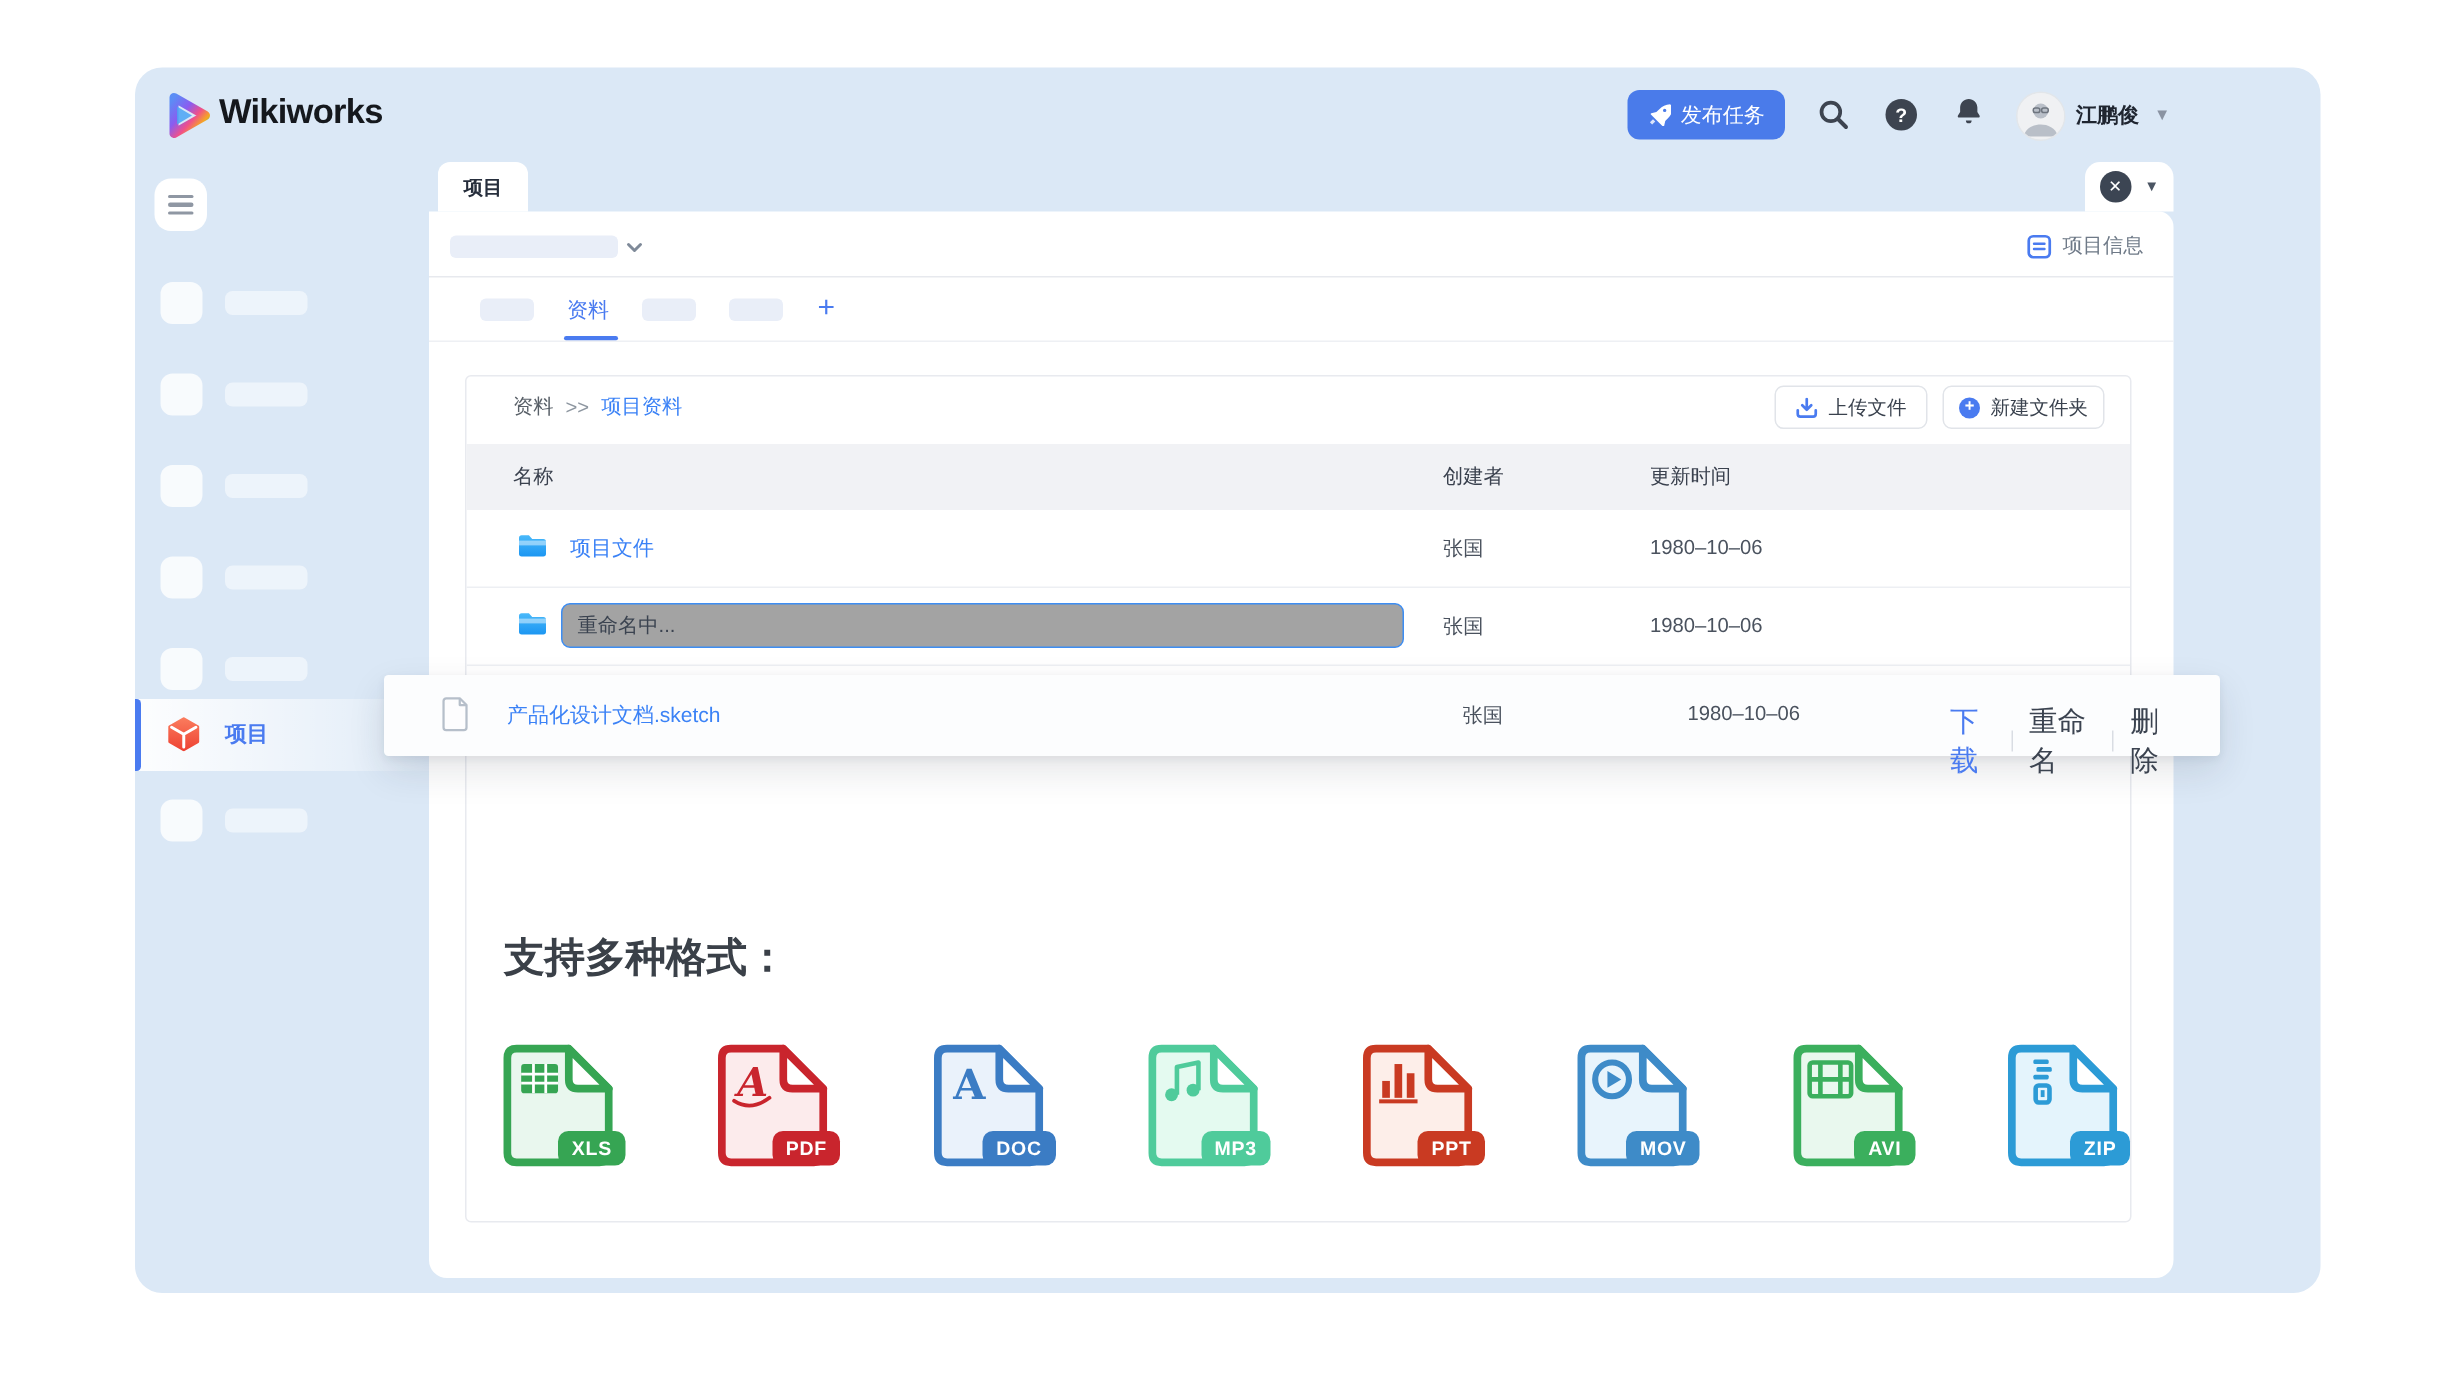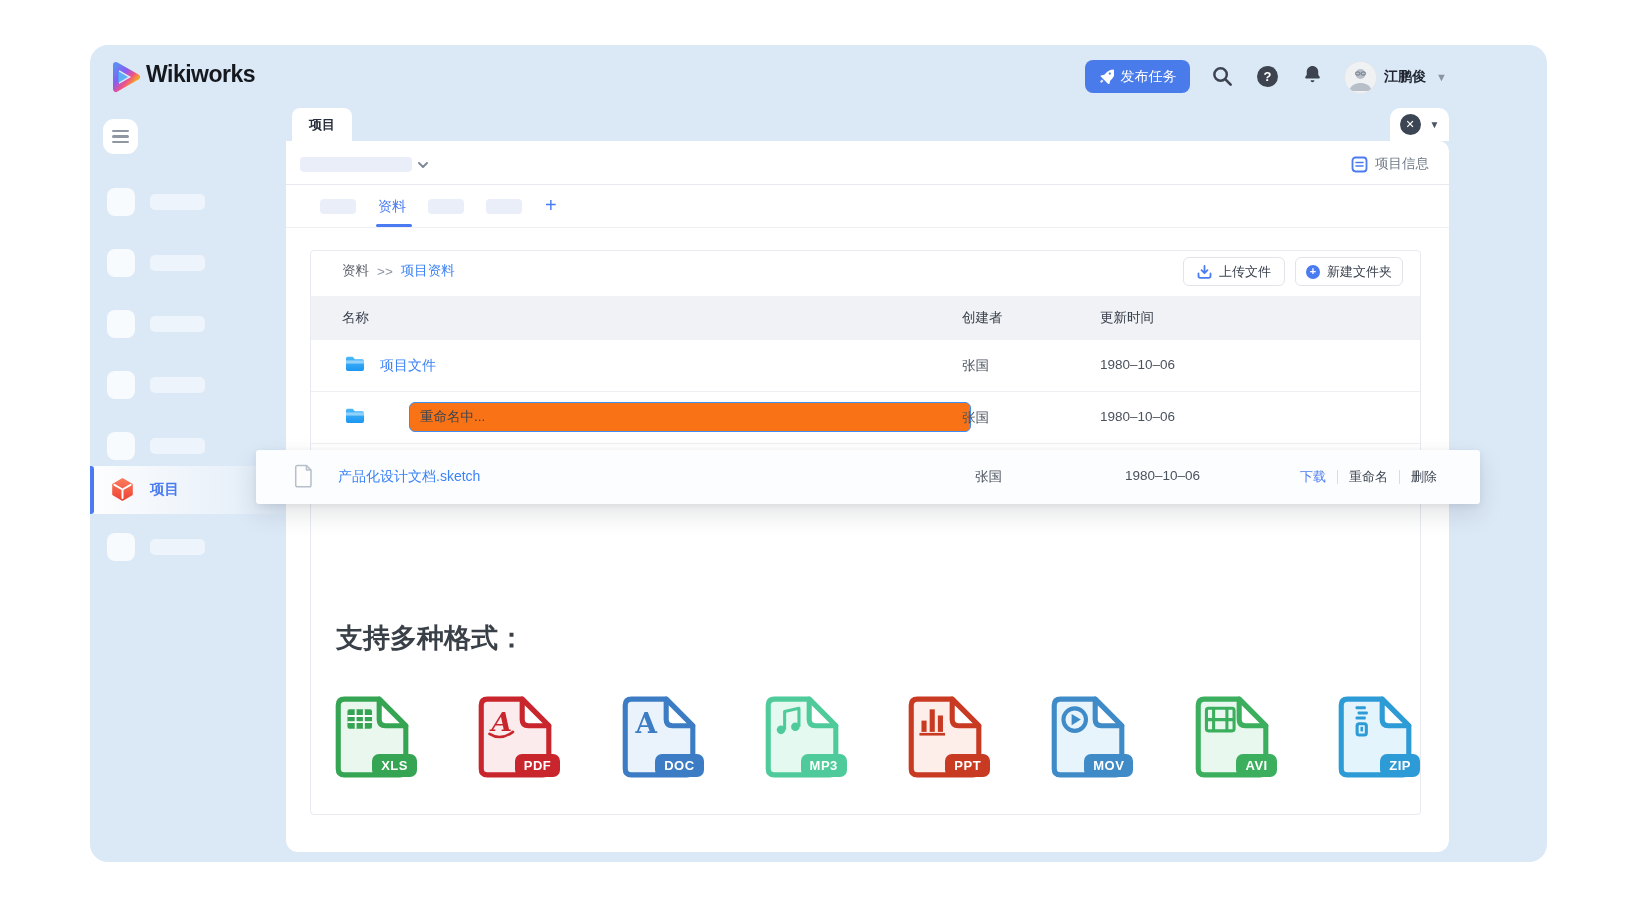--- a/index.html
+++ b/index.html
@@ -63,26 +63,26 @@
   .tool-btn{height:29px;background:#fff;border:1px solid #e1e4e9;border-radius:6px;display:flex;align-items:center;
     justify-content:center;gap:7px;font-size:13px;color:#3a424e;cursor:pointer;box-sizing:border-box;}
   .plus-circle{width:14px;height:14px;border-radius:50%;background:#4a7bf0;color:#fff;font-size:11px;font-weight:700;
     display:flex;align-items:center;justify-content:center;line-height:1;}
   .thead{left:311px;top:296px;width:1109px;height:44px;background:#f1f2f5;}
   .th{font-size:13.5px;color:#3a414e;font-weight:400;top:309px;}
   .trow-border{height:1px;background:#edeff3;left:311px;width:1109px;}
   .cell{font-size:14px;color:#3b82f6;}
   .cell-sub{font-size:13.5px;color:#4a525e;}
   .rename-input{left:374px;top:402px;width:562px;height:30px;box-sizing:border-box;border:1.5px solid #3d8df2;
-    border-radius:6px;background:#f97316;padding:0 10px;font-size:13.5px;color:#3b4350;font-family:inherit;outline:none;margin-left:35px;}
+    border-radius:6px;background:#a3a3a3;padding:0 10px;font-size:13.5px;color:#3b4350;font-family:inherit;outline:none;}
 
   
   .elevated{left:256px;top:450px;width:1224px;height:54px;background:#fcfdfe;border-radius:3px;
     box-shadow:0 10px 25px rgba(30,40,60,0.12),0 2px 6px rgba(30,40,60,0.07);}
-  .action-link{font-size:13px;cursor:pointer;text-align:center;}
+  .action-link{font-size:19px;cursor:pointer;}
   .action-sep{width:1px;height:14px;background:#d9dde3;}
 
   
   .fmt-heading{left:336px;top:620px;font-size:27px;font-weight:700;color:#3a4048;}
   .fmt-row{left:332px;top:694px;width:1081px;display:flex;justify-content:space-between;}
   .fmt{position:relative;width:78px;height:86px;}
   .fmt svg{display:block;}
   .page-body{fill:var(--bg);stroke:var(--c);stroke-width:5;stroke-linejoin:round;}
   .page-fold{fill:#fff;stroke:var(--c);stroke-width:5;stroke-linejoin:round;}
   .fmt-badge{position:absolute;bottom:3px;right:-7px;background:var(--c);color:#fff;font-size:13px;font-weight:700;

